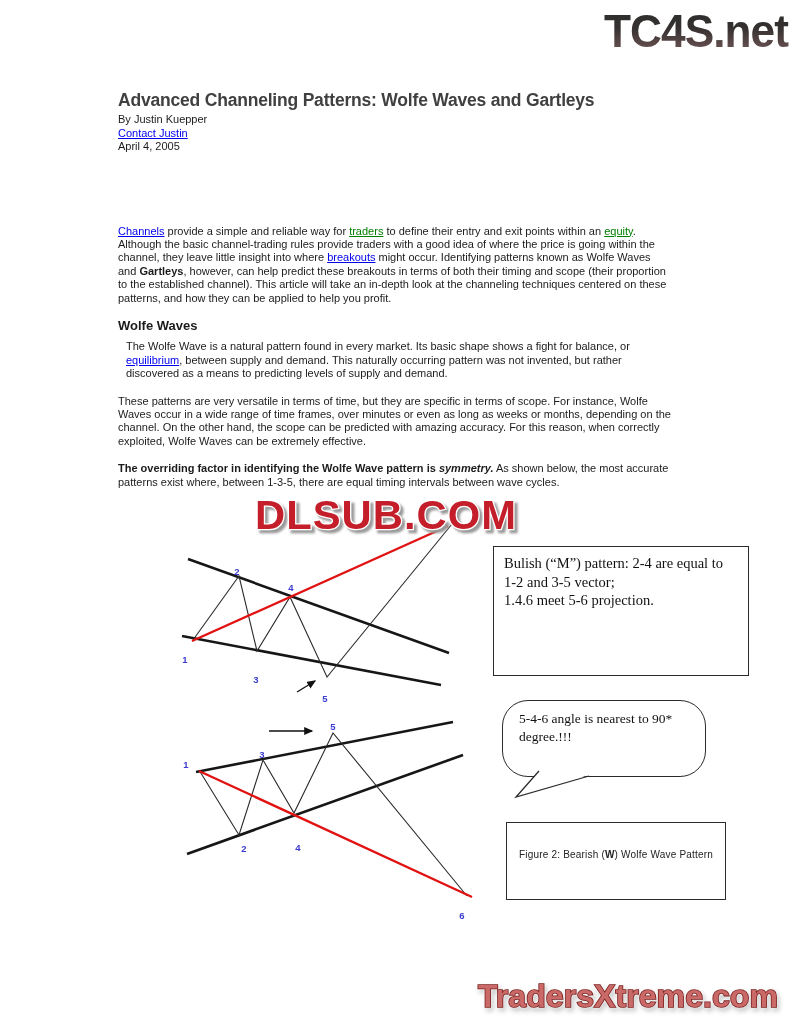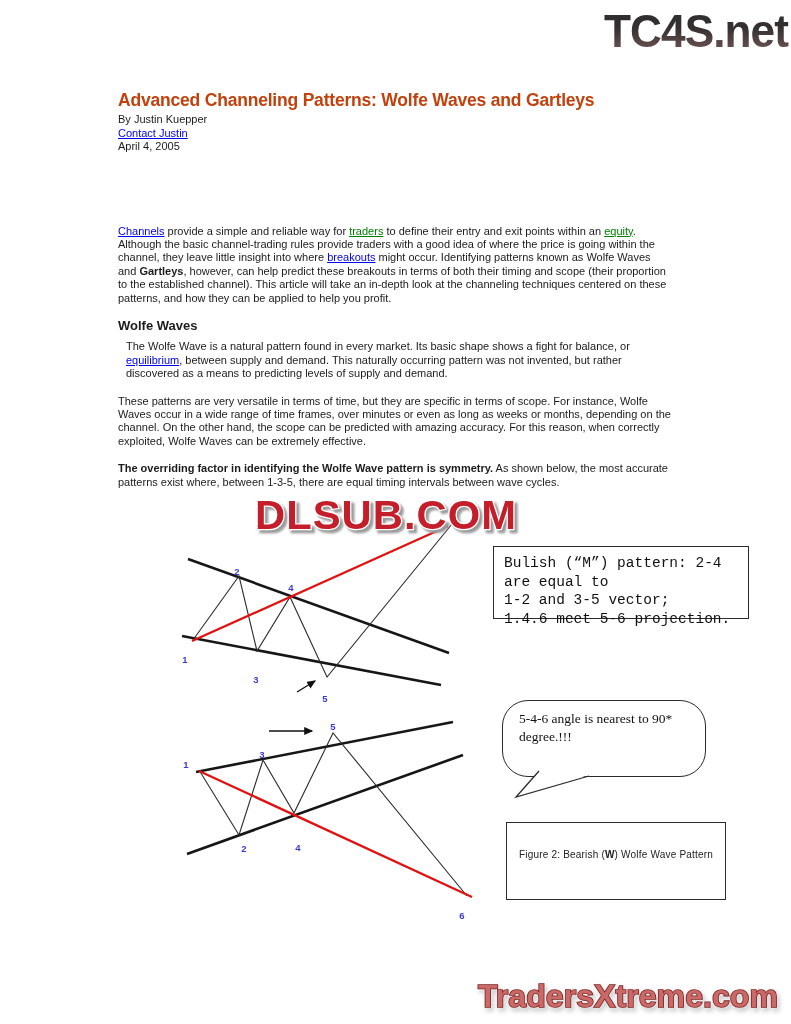--- a/index.html
+++ b/index.html
@@ -6,38 +6,38 @@
   .page {
     position:relative; width:791px; height:1024px; background:#ffffff;
     font-family:"Liberation Sans", sans-serif; color:#1b1b1b; overflow:hidden;
   }
   
   .logo-svg { position:absolute; left:598px; top:5px; pointer-events:none; }
   .logo-svg text { font-family:"Liberation Sans", sans-serif; }
 
   
   .content { position:absolute; left:118px; top:90px; width:557px; font-size:11px; line-height:13.4px; }
-  .title { font-size:17.5px; line-height:20px; font-weight:bold; margin:0 0 3px 0; letter-spacing:-0.2px; color:#c2410c; }
+  .title { font-size:17.5px; line-height:20px; font-weight:bold; margin:0 0 3px 0; letter-spacing:-0.2px; color:#404040; }
   .byline-line { line-height:13.5px; }
   a.link { text-decoration:underline; cursor:pointer; }
   a.blue { color:#0000EE; }
   a.green { color:#008000; }
   .p1 { margin:71px 8px 0 0; }
   .h2 { margin:14px 0 0 0; font-weight:bold; font-size:13px; line-height:13.4px; }
   .p2 { margin:8px; }
   .p3 { margin:14px 0 0 0; }
   .p4 { margin:14px 0 0 0; }
   .b  { font-weight:bold; }
-  .bi { font-weight:bold; }
+  .bi { font-weight:bold; font-style:italic; }
 
   
   .box1 {
-    position:absolute; left:493px; top:546px; width:256px; height:73px;
+    position:absolute; left:493px; top:546px; width:256px; height:130px;
     border:1.4px solid #2b2b2b; background:#fff; box-sizing:border-box;
-    font-family:Liberation Mono, monospace; font-size:14.5px; line-height:18.5px;
+    font-family:Liberation Serif, serif; font-size:14.5px; line-height:18.5px;
     padding:7px 6px 0 10px; z-index:3; color:#111;
   }
   .bubble {
     position:absolute; left:502px; top:700px; width:204px; height:77px;
     border:1.4px solid #2b2b2b; border-radius:26px; background:#fff; box-sizing:border-box;
     font-family:"Liberation Serif", serif; font-size:13.5px; line-height:18px;
     padding:9px 6px 0 16px; z-index:3; color:#111;
   }
   .fig2 {
     position:absolute; left:506px; top:822px; width:220px; height:78px;

